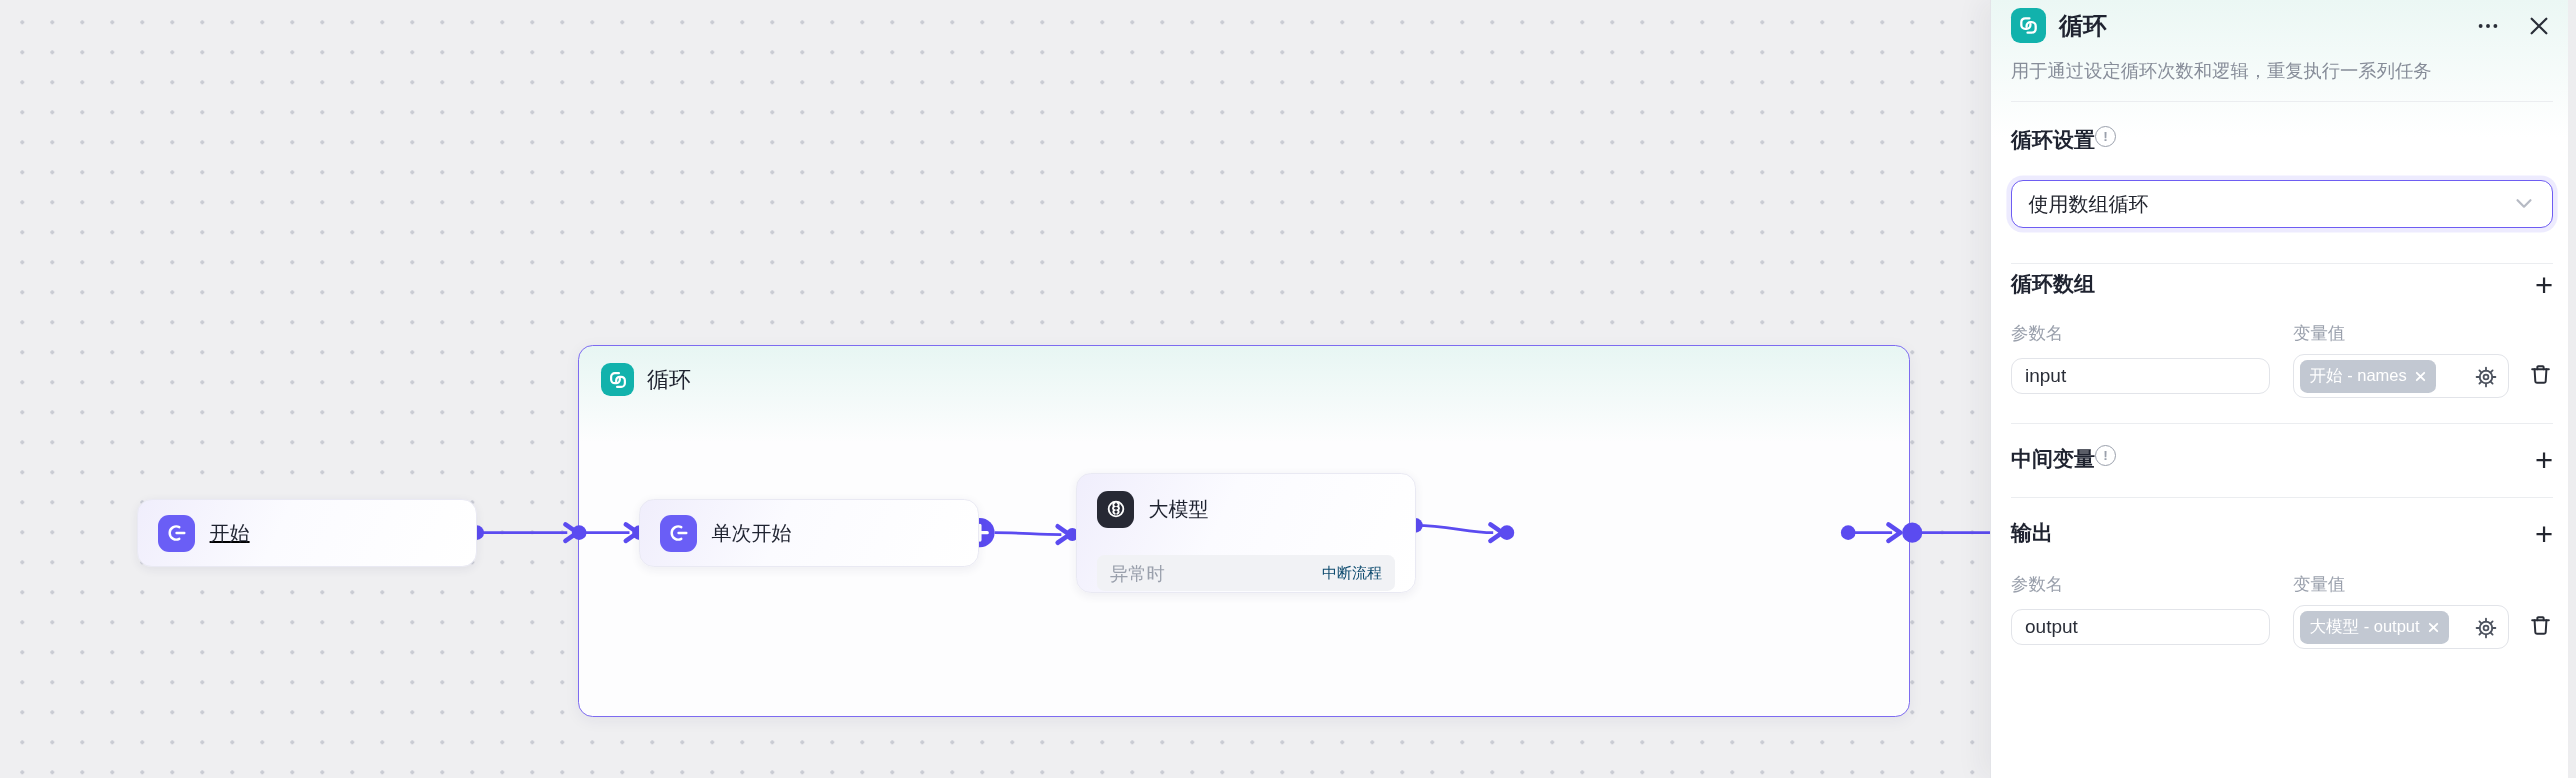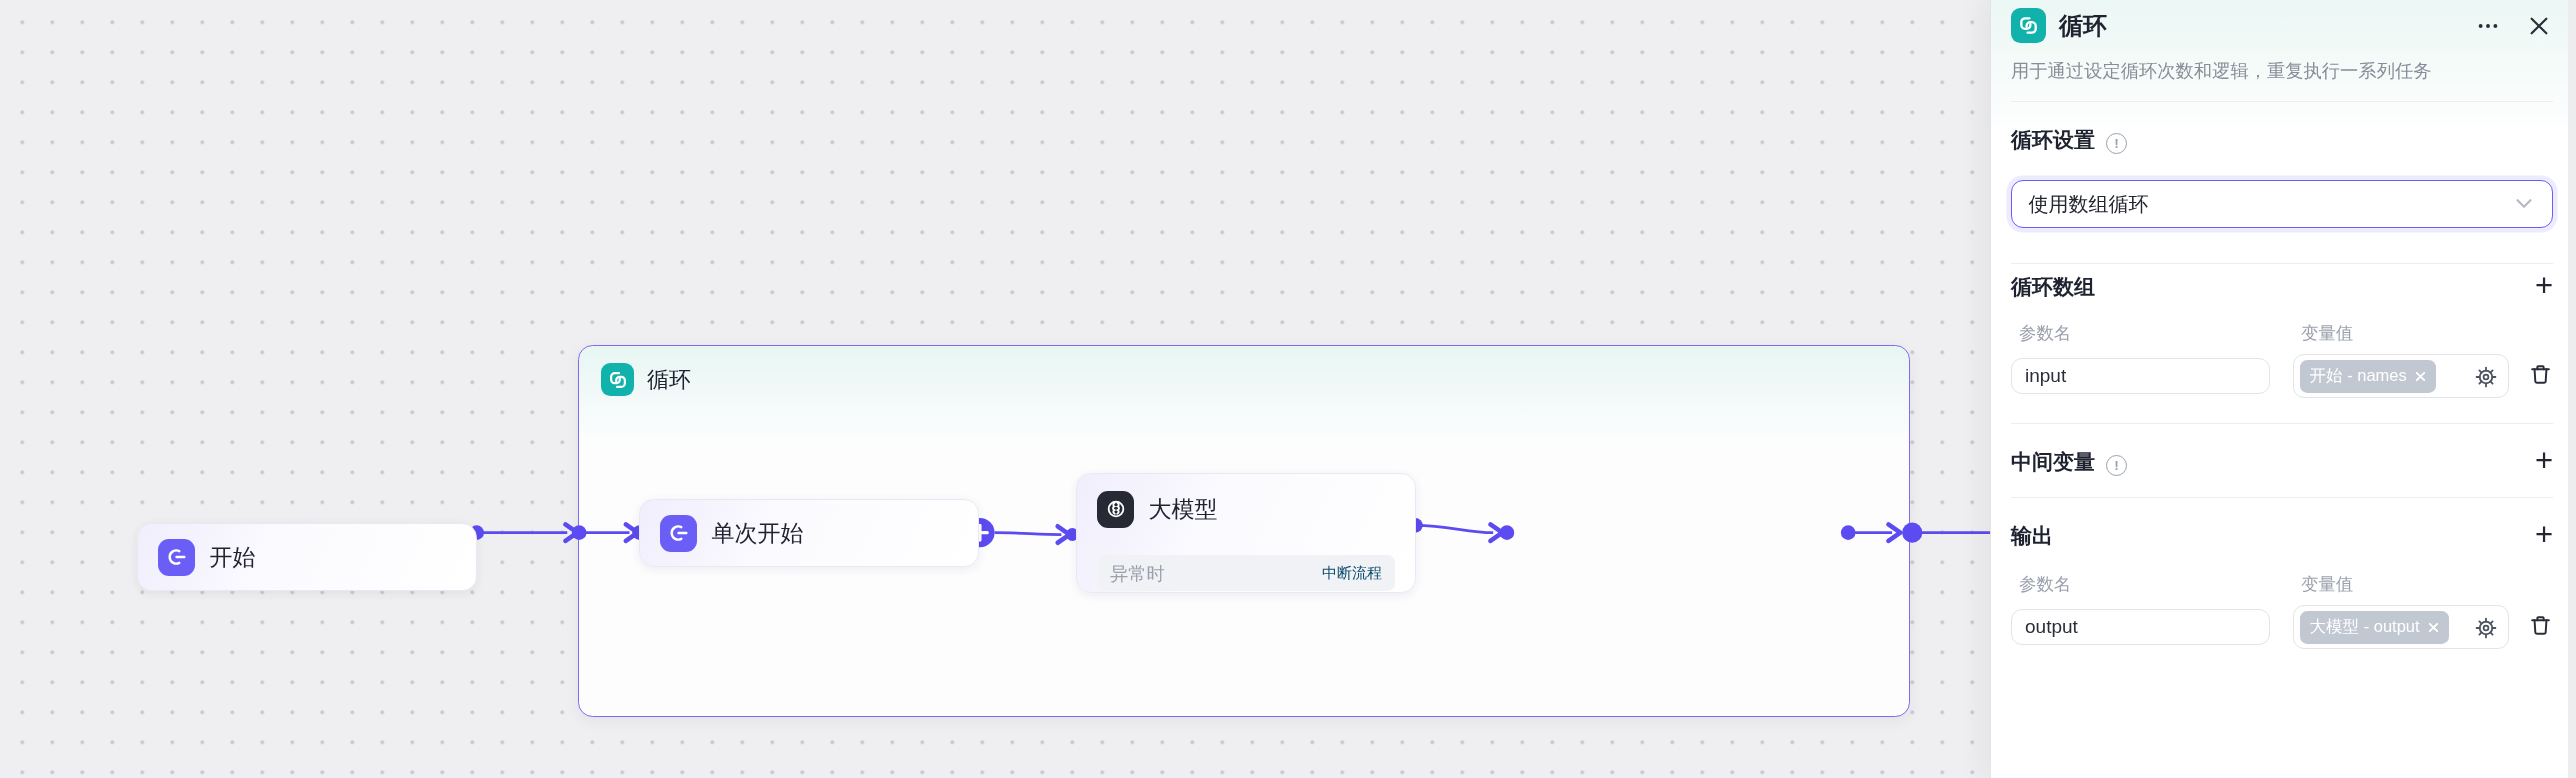--- a/index.html
+++ b/index.html
@@ -15,21 +15,21 @@
   .loop-box { position: absolute; left: 578px; top: 345px; width: 1332px; height: 372px;
     border: 1.8px solid #7d6bf0; border-radius: 14.6px;
     background: linear-gradient(180deg, #e7f6f3 0%, rgba(255,255,255,0) 26%), #fdfdfe;
     box-shadow: 0 3.7px 14.6px rgba(40,40,90,.06); }
   .loop-header { display: flex; align-items: center; gap: 13px; padding: 17.4px 22px; }
 
   .node { position: absolute; display: flex; align-items: center; gap: 14.6px;
     padding: 0 20px; border-radius: 14.6px; border: 0.9px solid #e9e9f3;
     background: linear-gradient(115deg, #f0eefc 0%, #fbfbff 42%, #ffffff 100%);
     box-shadow: 0 2.7px 9.2px rgba(40,40,90,.07); }
-  .node .nlabel { font-size: 23px; font-weight: 500; color: #1f2330; }
+  .node .nlabel { font-size: 20px; font-weight: 500; color: #1f2330; }
 
   .nicon { display: inline-flex; align-items: center; justify-content: center;
     width: 37px; height: 37px; border-radius: 11px; flex: none; }
   .nicon.small { width: 33px; height: 33px; border-radius: 9.2px; }
   .nicon.purple { background: #6a5ef6; }
   .nicon.teal   { background: #12b2ac; }
   .nicon.dark   { background: #272934; }
 
   .llm-node { flex-wrap: wrap; align-content: flex-start; padding-top: 16.5px; }
   .llm-sub { width: 100%; margin-top: 13px; height: 36px; background: #f1f2f5;
@@ -50,36 +50,36 @@
 
   .p-header { margin-top: 7.3px; height: 37px; display: flex; align-items: center; gap: 13px; }
   .p-title { font-size: 24px; font-weight: 700; color: #1f2330; }
   .p-actions { margin-left: auto; display: flex; align-items: center; gap: 24px; }
   .icon-btn { display: inline-flex; align-items: center; justify-content: center;
     width: 27.5px; height: 27.5px; cursor: pointer; }
 
   .p-desc { margin-top: 13.7px; font-size: 18.3px; color: #878d99; }
   .p-div { height: 0.9px; background: #ebedf0; }
 
-  .sec-h { display: flex; align-items: flex-end; gap: 11px; }
+  .sec-h { display: flex; align-items: flex-start; }
   .sec-title { font-size: 21px; font-weight: 700; color: #1f2330; }
   .plus-btn { margin-left: auto; font-size: 31px; font-weight: 300; color: #23262f;
     line-height: 1; cursor: pointer; }
 
   .info-i { display: inline-flex; align-items: center; justify-content: center;
     width: 21px; height: 21px; border: 1.5px solid #9aa0ac; border-radius: 50%;
     color: #9aa0ac; font-size: 13.7px; font-weight: 700; }
 
   .dropdown { margin-top: 26px; height: 48px; border: 1.5px solid #6e5df2; border-radius: 12px;
     background: #fff; box-shadow: 0 0 0 4.6px rgba(116,97,245,.13);
     display: flex; align-items: center; padding: 0 16.5px; cursor: pointer; }
   .dropdown .dd-text { font-size: 20px; color: #23262f; }
   .dropdown .dd-caret { margin-left: auto; }
 
-  .labels-row { display: flex; margin-top: 20px; margin-left: 8px; }
+  .labels-row { display: flex; margin-top: 20px; }
   .labels-row .l1 { width: 282px; font-size: 17.4px; color: #9aa0ac; }
   .labels-row .l2 { font-size: 17.4px; color: #9aa0ac; }
 
   .fields-row { display: flex; align-items: center; margin-top: 9.2px; }
   .tf { width: 259px; height: 36px; border: 1.4px solid #e2e4e9; border-radius: 11px;
     padding: 0 13px; font-size: 19px; color: #2a2e38; background: #fff; outline: none;
     font-family: "Liberation Sans", sans-serif; }
   .vf { margin-left: 23px; width: 220px; height: 44px; border: 1.4px solid #e2e4e9;
     border-radius: 11px; background: #fff; display: flex; align-items: center;
     padding: 0 40px 0 6.4px; position: relative; text-align: center; }
@@ -131,21 +131,21 @@
       <circle cx="1647" cy="582" r="8"></circle>
       <circle cx="2020" cy="582" r="8"></circle>
       <circle cx="2090" cy="582" r="11"></circle>
       <circle cx="1071" cy="582" r="16"></circle>
     </g>
     <g stroke="#ffffff" stroke-width="3.6" stroke-linecap="round">
       <path d="M1071 574 v16 M1063 582 h16"></path>
     </g>
   </svg>
 
-  <div class="node" style="left:137px; top:523px; width:340px; height:68px;">
+  <div class="node" style="left:137px; top:499px; width:340px; height:68px;text-decoration:underline;">
     <span class="nicon purple">
       <svg width="22" height="22" viewBox="0 0 24 24" fill="none" stroke="#fff" stroke-width="2.6" stroke-linecap="round">
         <path d="M14.5 5.6 A7.2 7.2 0 1 0 14.5 18.4"></path>
         <path d="M11.5 12 h8.5"></path>
       </svg>
     </span>
     <span class="nlabel">开始</span>
   </div>
 
   <div class="node" style="left:639px; top:499px; width:340px; height:68px;">

